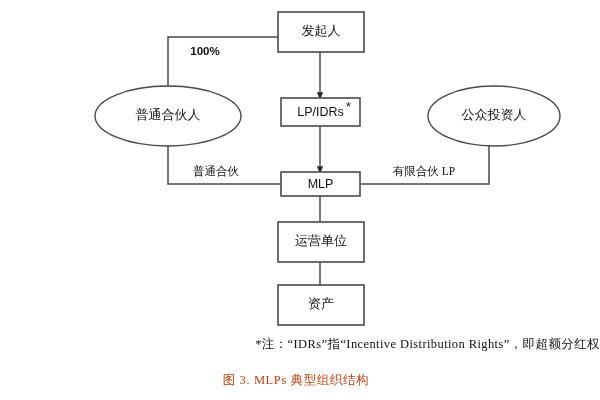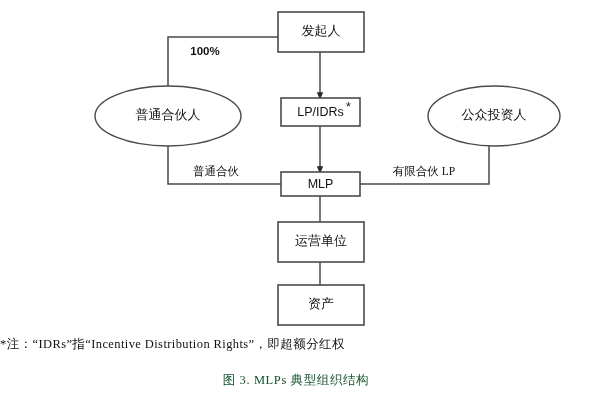--- a/index.html
+++ b/index.html
@@ -65,37 +65,37 @@
     font-weight: bold;
   }
   .sup-mark {
     font-size: 8px;
   }
   .footnote {
     position: absolute;
     left: 0;
     top: 336px;
     width: 600px;
-    text-align: left;
+    text-align: right;
     font-family: "Liberation Serif", serif;
     font-size: 12.5px;
     letter-spacing: 0.4px;
     color: #111111;
     white-space: nowrap;
   }
   .caption {
     position: absolute;
     left: 0;
     top: 372px;
     width: 592px;
     text-align: center;
     font-family: "Liberation Serif", serif;
     font-size: 12.5px;
     letter-spacing: 0.6px;
-    color: #14532d;
+    color: #c2410c;
     white-space: nowrap;
   }
 </style>
 </head>
 <body>
 
 <div id="diagram-root">
   <svg class="diagram-canvas" viewBox="0 0 600 400">
     <defs>
       <marker id="arrowhead" markerWidth="9" markerHeight="9" refX="4.2" refY="4" orient="auto" markerUnits="userSpaceOnUse">

